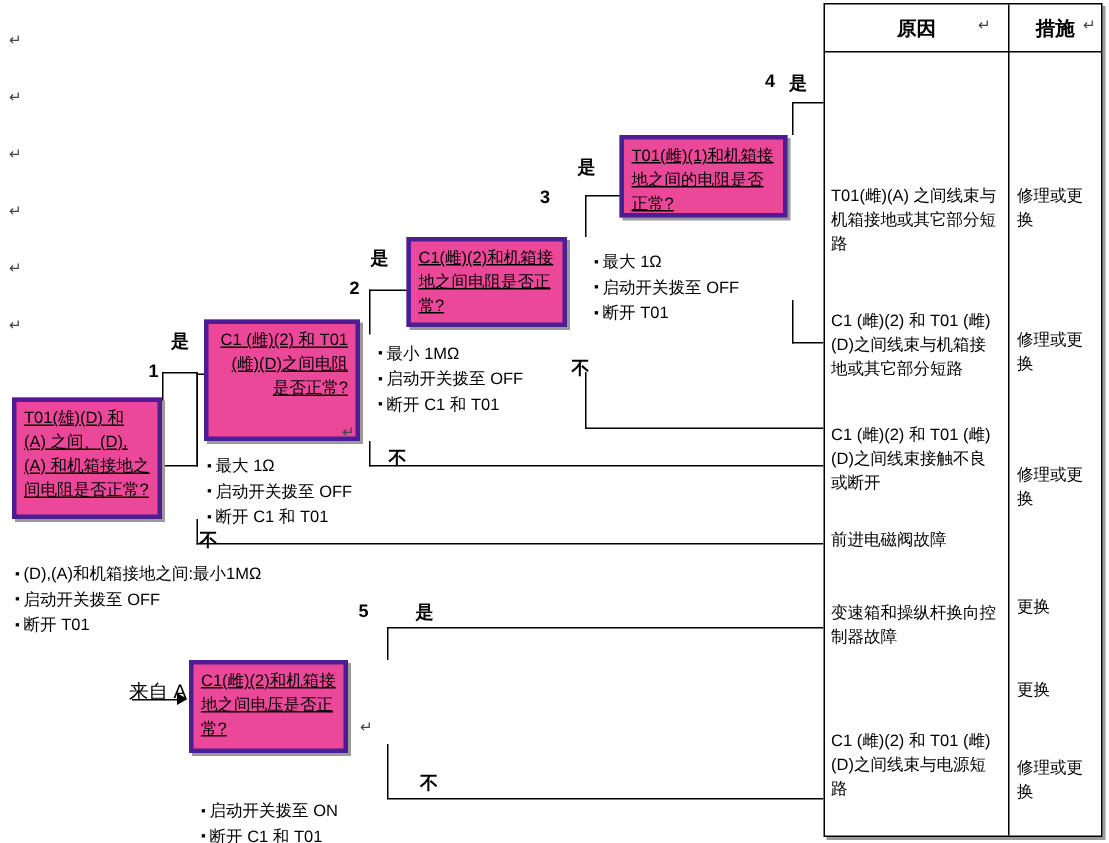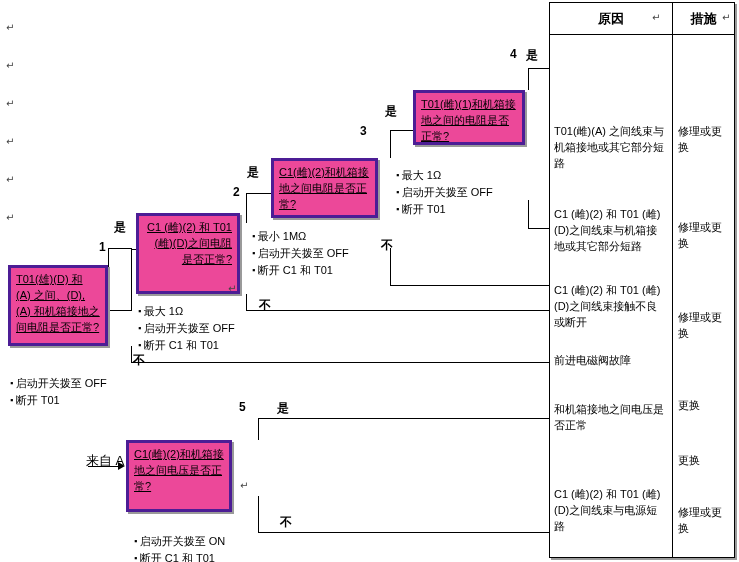--- a/index.html
+++ b/index.html
@@ -128,25 +128,26 @@
 </div>
 
 <div class="box" style="left:271px;top:158px;width:107px;height:60px;">
   <span>C1(雌)(2)和机箱接地之间电阻是否正常?</span>
 </div>
 
 <div class="box" style="left:413px;top:90px;width:112px;height:55px;">
   <span>T01(雌)(1)和机箱接地之间的电阻是否正常?</span>
 </div>
 
-<div class="box" style="left:126px;top:440px;width:106px;height:72px;">
+<div class="box" style="left:126px;top:440px;width:106px;height:62px;">
   <span>C1(雌)(2)和机箱接地之间电压是否正常?</span>
 </div>
 
 <div class="bullets" style="left:10px;top:375px;">
+  <div class="b">(D),(A)和机箱接地之间:最小1MΩ</div>
   <div class="b">启动开关拨至 OFF</div>
   <div class="b">断开 T01</div>
 </div>
 
 <div class="bullets" style="left:138px;top:303px;">
   <div class="b">最大 1Ω</div>
   <div class="b">启动开关拨至 OFF</div>
   <div class="b">断开 C1 和 T01</div>
 </div>
 
@@ -207,19 +208,19 @@
 <div class="rcell" style="left:678px;top:124px;width:50px;">修理或更换</div>
 
 <div class="rcell" style="left:554px;top:207px;width:112px;">C1 (雌)(2) 和 T01 (雌)(D)之间线束与机箱接地或其它部分短路</div>
 <div class="rcell" style="left:678px;top:220px;width:50px;">修理或更换</div>
 
 <div class="rcell" style="left:554px;top:283px;width:112px;">C1 (雌)(2) 和 T01 (雌)(D)之间线束接触不良或断开</div>
 <div class="rcell" style="left:678px;top:310px;width:50px;">修理或更换</div>
 
 <div class="rcell" style="left:554px;top:353px;width:112px;">前进电磁阀故障</div>
 
-<div class="rcell" style="left:554px;top:402px;width:112px;">和机箱接地之间电压是否正常</div>
+<div class="rcell" style="left:554px;top:402px;width:112px;">变速箱和操纵杆换向控制器故障</div>
 <div class="rcell" style="left:678px;top:398px;width:50px;">更换</div>
 
 <div class="rcell" style="left:678px;top:453px;width:50px;">更换</div>
 
 <div class="rcell" style="left:554px;top:487px;width:112px;">C1 (雌)(2) 和 T01 (雌)(D)之间线束与电源短路</div>
 <div class="rcell" style="left:678px;top:505px;width:50px;">修理或更换</div>
 
 </body></html>

